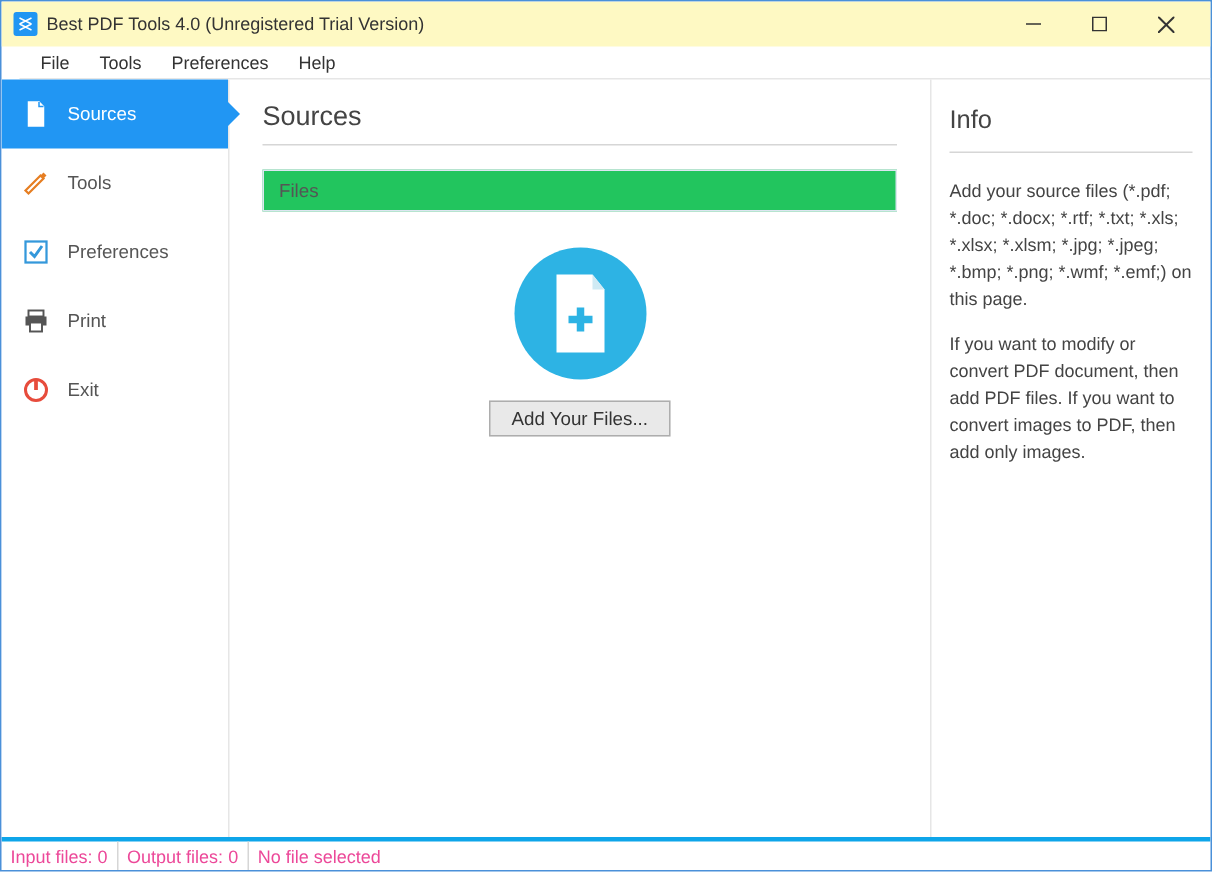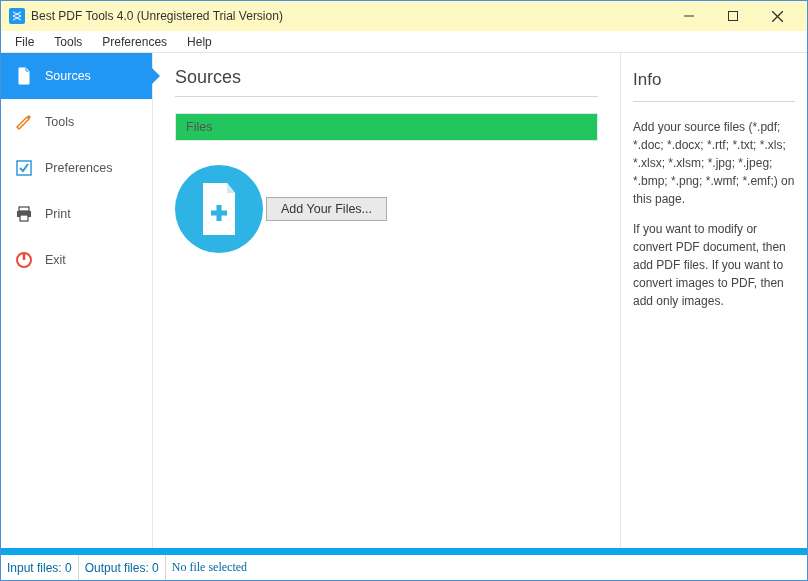--- a/index.html
+++ b/index.html
@@ -7,50 +7,50 @@
 
     
     .titlebar { height: 30px; display: flex; align-items: center; padding: 0 8px; background: #fef9c3; font-size: 12px; color: #333; }
     .titlebar .app-icon { width: 16px; height: 16px; background: #2196f3; border-radius: 2px; display:flex; align-items:center; justify-content:center; margin-right: 6px;}
     .titlebar .app-icon svg { width:10px; height:10px; }
     .titlebar .title { flex: 1; }
     .titlebar .win-controls { display: flex; }
     .titlebar .win-btn { width: 44px; height: 30px; display: flex; align-items: center; justify-content: center; font-size: 13px; color:#333; }
 
     
-    .menubar { height: 22px; display: flex; align-items: center; padding: 0 4px; border-bottom:1px solid #e6e6e6; }
+    .menubar { height: 22px; display: flex; align-items: center; padding: 0 4px; border-bottom:1px solid #e6e6e6;margin-left:12px; }
     .menubar .menu-item { padding: 2px 10px; font-size: 12px; color: #333; }
 
     
     .main { flex: 1; display: flex; min-height: 0; }
 
     
     .sidebar { width: 152px; border-right: 1px solid #e6e6e6; background:#fff; }
     .side-item { height: 46px; display: flex; align-items: center; padding: 0 14px; gap: 12px; font-size: 12.5px; color: #555; cursor: pointer; }
     .side-item.active { background: #2196f3; color: #fff; position: relative; }
     .side-item.active::after { content:''; position:absolute; right:-8px; top:50%; transform:translateY(-50%); border-left:8px solid #2196f3; border-top:8px solid transparent; border-bottom:8px solid transparent; }
     .side-item .side-icon { width: 18px; height: 18px; display:flex; align-items:center; justify-content:center; }
 
     
     .center { flex: 1; padding: 14px 22px; border-right: 1px solid #e6e6e6; display:flex; flex-direction:column; min-width:0; }
     .center h2 { font-size: 18px; font-weight: 400; color:#444; padding-bottom: 8px; border-bottom: 1px solid #d6d6d6; margin-bottom: 16px; }
     .files-box { background:#22c55e; border:1px solid #dce6f0; padding: 6px 10px; font-size: 12.5px; color:#555; margin-bottom: 24px; }
-    .drop-area { display:flex; flex-direction:row; align-items:center; gap: 3px; }
+    .drop-area { display:flex; flex-direction:column; align-items:center; gap: 14px; }
     .circle { width: 88px; height: 88px; border-radius: 50%; background: #2db3e4; display:flex; align-items:center; justify-content:center; }
     .add-btn { padding: 4px 14px; font-size: 12.5px; border:1px solid #adadad; background:#e9e9e9; color:#333; cursor:pointer; }
 
     
     .info { width: 186px; padding: 14px 12px; font-size: 12px; color: #444; line-height: 1.5; }
     .info h2 { font-size: 17px; font-weight: 400; color:#444; padding-bottom: 8px; border-bottom: 1px solid #d6d6d6; margin-bottom: 16px; }
     .info p { margin-bottom: 12px; }
 
     
-    .statusbar { height: 32px; border-top: 7px solid #0ea5e9; display: flex; align-items: stretch; font-size: 12px; color: #0369a1; }
+    .statusbar { height: 22px; border-top: 3px solid #0ea5e9; display: flex; align-items: stretch; font-size: 12px; color: #ec4899; }
     .statusbar .cell { padding: 2px 6px; border-right: 1px solid #d6d6d6; display:flex; align-items:center; }
-    .statusbar .cell:last-child { border-right:none; flex:1;font-family:Liberation Serif, serif; }
+    .statusbar .cell:last-child { border-right:none; flex:1; }
   </style>
 </head>
 <body>
 
 <div class="titlebar">
   <div class="app-icon">
     <svg viewBox="0 0 10 10">
         <path d="M1 1 L9 5 M1 5 L9 1 M1 5 L9 9 M1 9 L9 5" stroke="#fff" stroke-width="1" fill="none"></path>
       </svg>
   </div>

